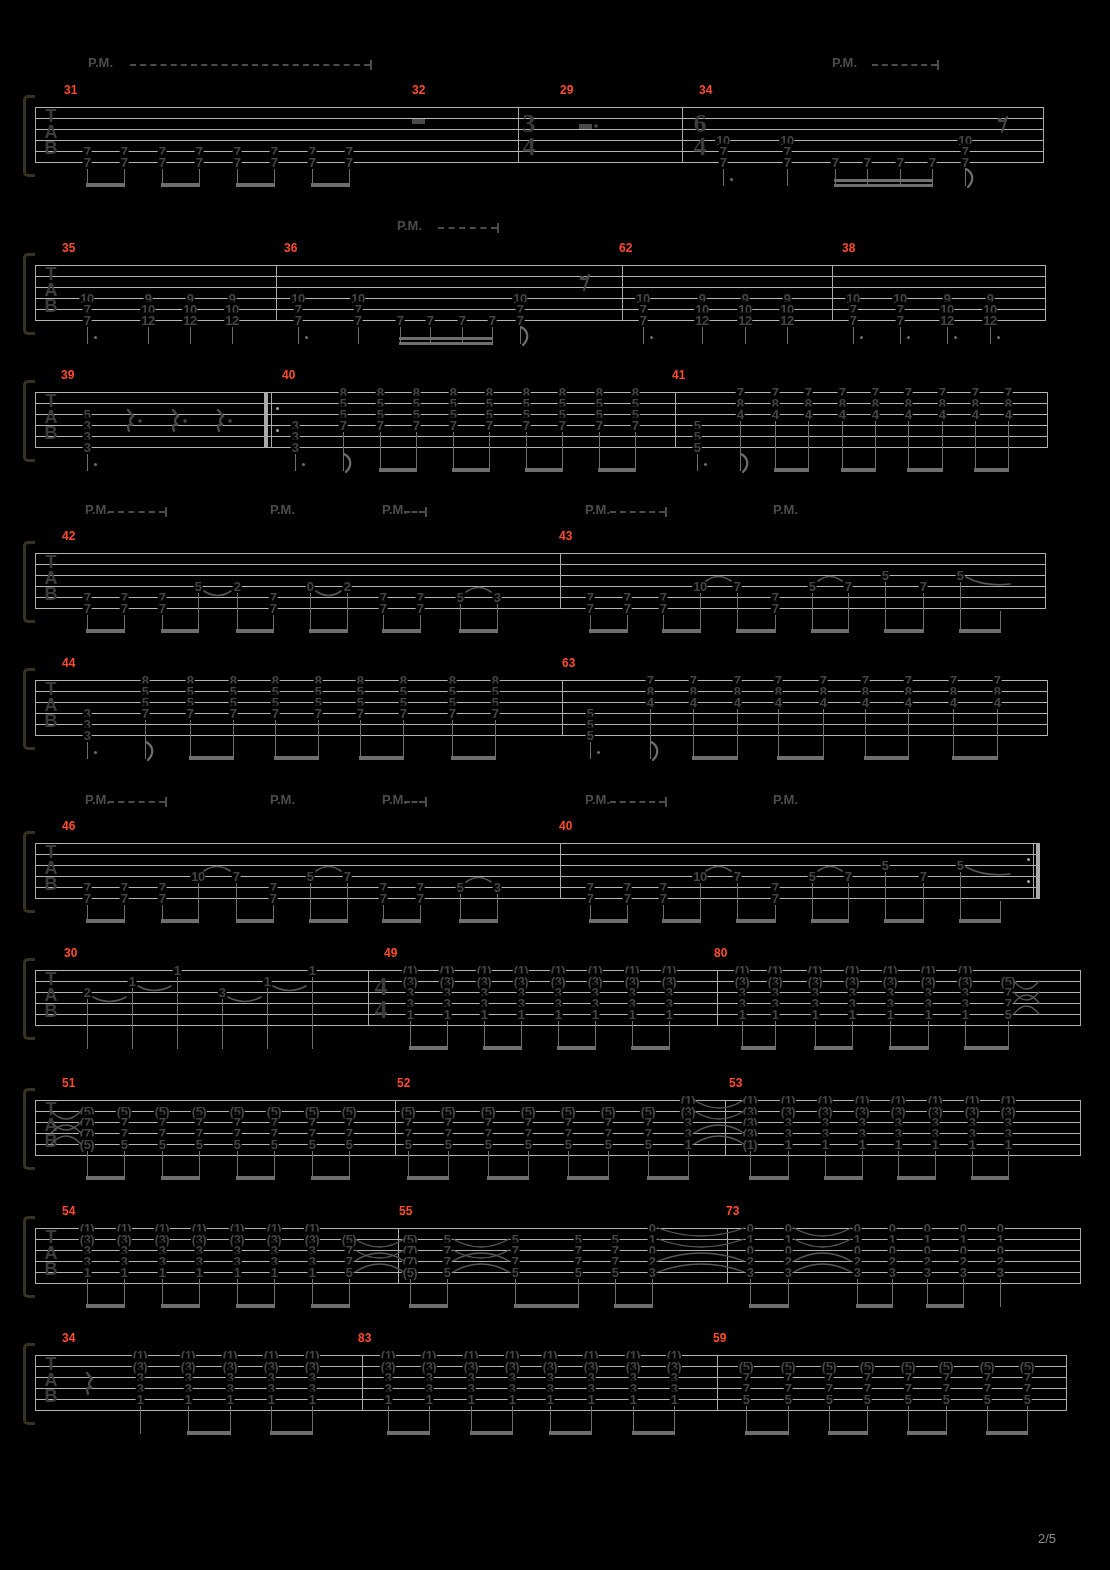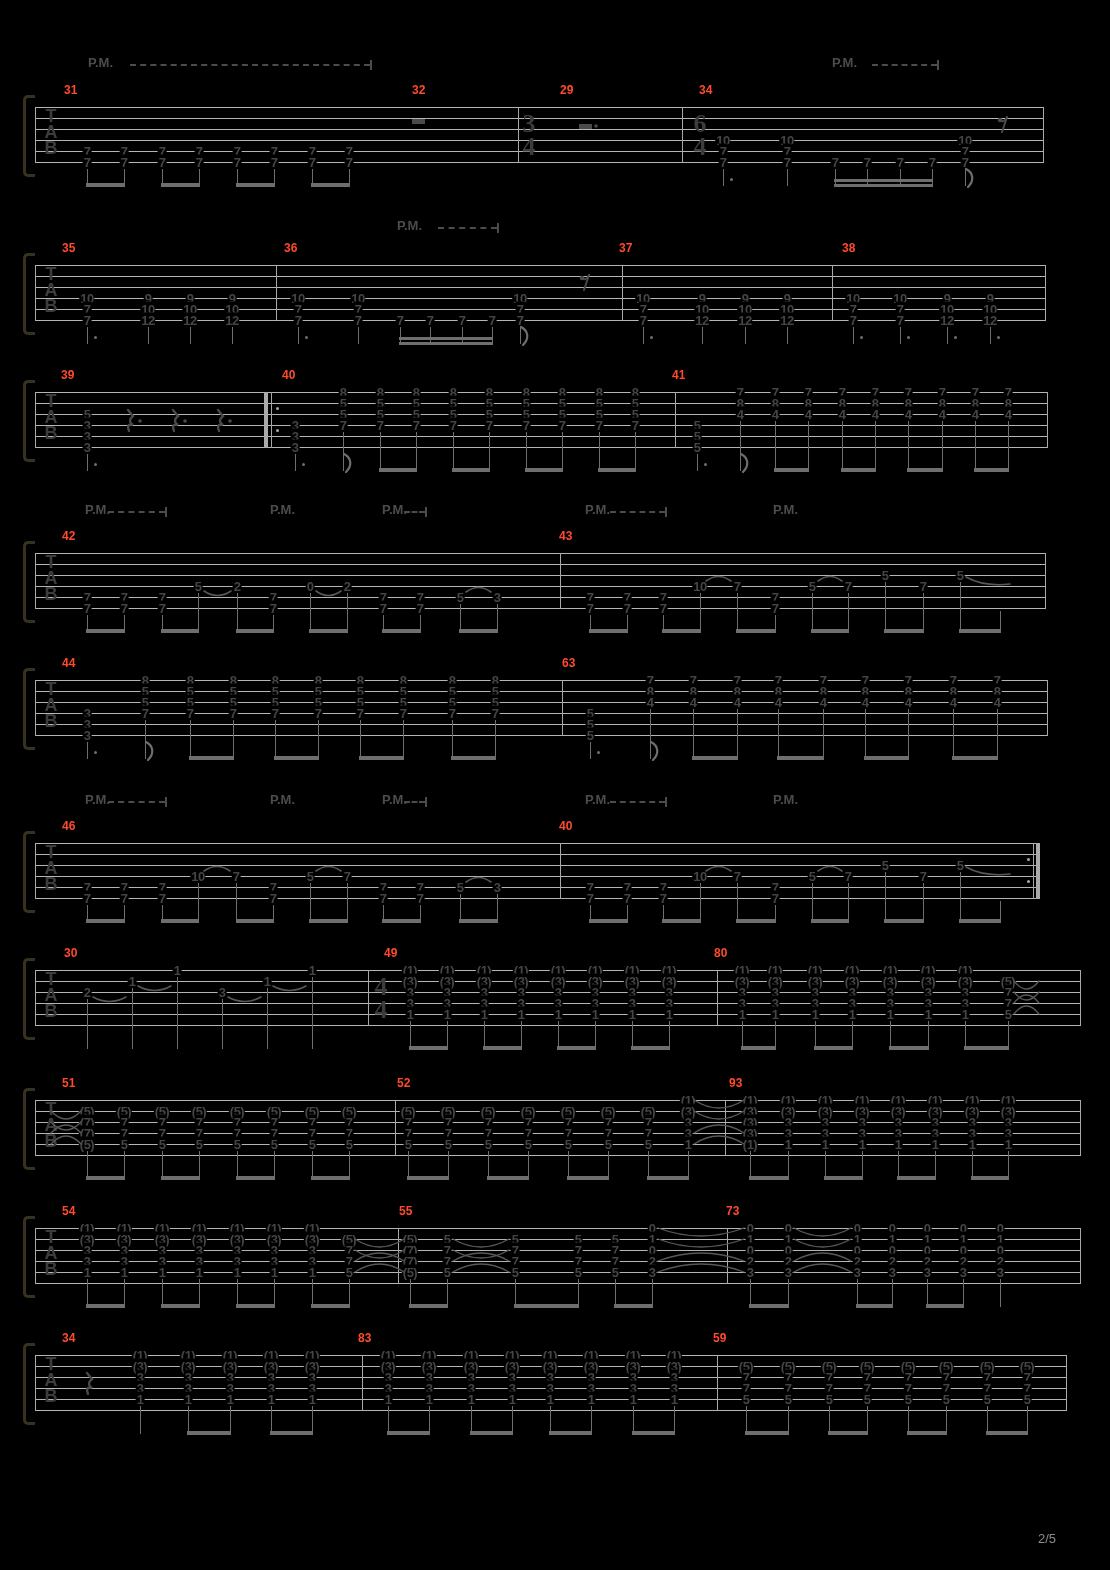--- a/index.html
+++ b/index.html
@@ -104,21 +104,21 @@
     <div style="position: absolute; left: 35px; top: 265px; width: 1px; height: 56px; background: rgb(169, 169, 169);"></div>
     <div style="position: absolute; left: 1045px; top: 265px; width: 1px; height: 56px; background: rgb(169, 169, 169);"></div>
     <div style="position: absolute; left: 276px; top: 265px; width: 1px; height: 56px; background: rgb(169, 169, 169);"></div>
     <div style="position: absolute; left: 622px; top: 265px; width: 1px; height: 56px; background: rgb(169, 169, 169);"></div>
     <div style="position: absolute; left: 832px; top: 265px; width: 1px; height: 56px; background: rgb(169, 169, 169);"></div>
     <div style="position: absolute; left: 42px; top: 266px; width: 18px; text-align: center; color: rgb(60, 60, 60); font: bold 18px / 16px &quot;Liberation Sans&quot;, sans-serif;">T</div>
     <div style="position: absolute; left: 42px; top: 282px; width: 18px; text-align: center; color: rgb(60, 60, 60); font: bold 18px / 16px &quot;Liberation Sans&quot;, sans-serif;">A</div>
     <div style="position: absolute; left: 42px; top: 298px; width: 18px; text-align: center; color: rgb(60, 60, 60); font: bold 18px / 16px &quot;Liberation Sans&quot;, sans-serif;">B</div>
     <div style="position: absolute; left: 62px; top: 241px; color: rgb(255, 74, 45); font: bold 12px &quot;Liberation Sans&quot;, sans-serif;">35</div>
     <div style="position: absolute; left: 284px; top: 241px; color: rgb(255, 74, 45); font: bold 12px &quot;Liberation Sans&quot;, sans-serif;">36</div>
-    <div style="position: absolute; left: 619px; top: 241px; color: rgb(255, 74, 45); font: bold 12px &quot;Liberation Sans&quot;, sans-serif;">37</div>
+    <div style="position: absolute; left: 619px; top: 241px; color: rgb(255, 74, 45); font: bold 12px &quot;Liberation Sans&quot;, sans-serif;">62</div>
     <div style="position: absolute; left: 842px; top: 241px; color: rgb(255, 74, 45); font: bold 12px &quot;Liberation Sans&quot;, sans-serif;">38</div>
     <div style="position: absolute; left: 397px; top: 218px; color: rgb(76, 76, 76); font: bold 13px &quot;Liberation Sans&quot;, sans-serif;">P.M.</div>
     <div style="position: absolute; left: 438px; top: 227px; width: 59px; height: 0px; border-top: 2px dashed rgb(76, 76, 76);"></div>
     <div style="position: absolute; left: 497px; top: 223px; width: 2px; height: 10px; background: rgb(76, 76, 76);"></div>
     <div style="position: absolute; left: 87px; top: 298px; transform: translate(-50%, -50%); color: rgb(69, 69, 69); background: rgb(0, 0, 0); padding: 0px 1px; font: bold 13px &quot;Liberation Sans&quot;, sans-serif; letter-spacing: -0.5px;">10</div>
     <div style="position: absolute; left: 87px; top: 309px; transform: translate(-50%, -50%); color: rgb(69, 69, 69); background: rgb(0, 0, 0); padding: 0px 1px; font: bold 13px &quot;Liberation Sans&quot;, sans-serif; letter-spacing: -0.5px;">7</div>
     <div style="position: absolute; left: 87px; top: 320px; transform: translate(-50%, -50%); color: rgb(69, 69, 69); background: rgb(0, 0, 0); padding: 0px 1px; font: bold 13px &quot;Liberation Sans&quot;, sans-serif; letter-spacing: -0.5px;">7</div>
     <div style="position: absolute; left: 86.5px; top: 327px; width: 1.5px; height: 17px; background: rgb(110, 110, 110);"></div>
     <div style="position: absolute; left: 148px; top: 298px; transform: translate(-50%, -50%); color: rgb(69, 69, 69); background: rgb(0, 0, 0); padding: 0px 1px; font: bold 13px &quot;Liberation Sans&quot;, sans-serif; letter-spacing: -0.5px;">9</div>
     <div style="position: absolute; left: 148px; top: 309px; transform: translate(-50%, -50%); color: rgb(69, 69, 69); background: rgb(0, 0, 0); padding: 0px 1px; font: bold 13px &quot;Liberation Sans&quot;, sans-serif; letter-spacing: -0.5px;">10</div>
@@ -768,21 +768,21 @@
     <div style="position: absolute; left: 35px; top: 1155px; width: 1045px; height: 1px; background: rgb(181, 181, 181);"></div>
     <div style="position: absolute; left: 35px; top: 1100px; width: 1px; height: 56px; background: rgb(169, 169, 169);"></div>
     <div style="position: absolute; left: 1080px; top: 1100px; width: 1px; height: 56px; background: rgb(169, 169, 169);"></div>
     <div style="position: absolute; left: 395px; top: 1100px; width: 1px; height: 56px; background: rgb(169, 169, 169);"></div>
     <div style="position: absolute; left: 725px; top: 1100px; width: 1px; height: 56px; background: rgb(169, 169, 169);"></div>
     <div style="position: absolute; left: 42px; top: 1101px; width: 18px; text-align: center; color: rgb(60, 60, 60); font: bold 18px / 16px &quot;Liberation Sans&quot;, sans-serif;">T</div>
     <div style="position: absolute; left: 42px; top: 1117px; width: 18px; text-align: center; color: rgb(60, 60, 60); font: bold 18px / 16px &quot;Liberation Sans&quot;, sans-serif;">A</div>
     <div style="position: absolute; left: 42px; top: 1133px; width: 18px; text-align: center; color: rgb(60, 60, 60); font: bold 18px / 16px &quot;Liberation Sans&quot;, sans-serif;">B</div>
     <div style="position: absolute; left: 62px; top: 1076px; color: rgb(255, 74, 45); font: bold 12px &quot;Liberation Sans&quot;, sans-serif;">51</div>
     <div style="position: absolute; left: 397px; top: 1076px; color: rgb(255, 74, 45); font: bold 12px &quot;Liberation Sans&quot;, sans-serif;">52</div>
-    <div style="position: absolute; left: 729px; top: 1076px; color: rgb(255, 74, 45); font: bold 12px &quot;Liberation Sans&quot;, sans-serif;">93</div>
+    <div style="position: absolute; left: 729px; top: 1076px; color: rgb(255, 74, 45); font: bold 12px &quot;Liberation Sans&quot;, sans-serif;">53</div>
     <div style="position: absolute; left: 87px; top: 1111px; transform: translate(-50%, -50%); color: rgb(69, 69, 69); background: rgb(0, 0, 0); padding: 0px 1px; font: bold 13px &quot;Liberation Sans&quot;, sans-serif; letter-spacing: -0.5px;">(5)</div>
     <div style="position: absolute; left: 87px; top: 1122px; transform: translate(-50%, -50%); color: rgb(69, 69, 69); background: rgb(0, 0, 0); padding: 0px 1px; font: bold 13px &quot;Liberation Sans&quot;, sans-serif; letter-spacing: -0.5px;">(7)</div>
     <div style="position: absolute; left: 87px; top: 1133px; transform: translate(-50%, -50%); color: rgb(69, 69, 69); background: rgb(0, 0, 0); padding: 0px 1px; font: bold 13px &quot;Liberation Sans&quot;, sans-serif; letter-spacing: -0.5px;">(7)</div>
     <div style="position: absolute; left: 87px; top: 1144px; transform: translate(-50%, -50%); color: rgb(69, 69, 69); background: rgb(0, 0, 0); padding: 0px 1px; font: bold 13px &quot;Liberation Sans&quot;, sans-serif; letter-spacing: -0.5px;">(5)</div>
     <div style="position: absolute; left: 86.5px; top: 1151px; width: 1.5px; height: 28px; background: rgb(110, 110, 110);"></div>
     <div style="position: absolute; left: 124px; top: 1111px; transform: translate(-50%, -50%); color: rgb(69, 69, 69); background: rgb(0, 0, 0); padding: 0px 1px; font: bold 13px &quot;Liberation Sans&quot;, sans-serif; letter-spacing: -0.5px;">(5)</div>
     <div style="position: absolute; left: 124px; top: 1122px; transform: translate(-50%, -50%); color: rgb(69, 69, 69); background: rgb(0, 0, 0); padding: 0px 1px; font: bold 13px &quot;Liberation Sans&quot;, sans-serif; letter-spacing: -0.5px;">7</div>
     <div style="position: absolute; left: 124px; top: 1133px; transform: translate(-50%, -50%); color: rgb(69, 69, 69); background: rgb(0, 0, 0); padding: 0px 1px; font: bold 13px &quot;Liberation Sans&quot;, sans-serif; letter-spacing: -0.5px;">7</div>
     <div style="position: absolute; left: 124px; top: 1144px; transform: translate(-50%, -50%); color: rgb(69, 69, 69); background: rgb(0, 0, 0); padding: 0px 1px; font: bold 13px &quot;Liberation Sans&quot;, sans-serif; letter-spacing: -0.5px;">5</div>
     <div style="position: absolute; left: 123.5px; top: 1151px; width: 1.5px; height: 28px; background: rgb(110, 110, 110);"></div>

